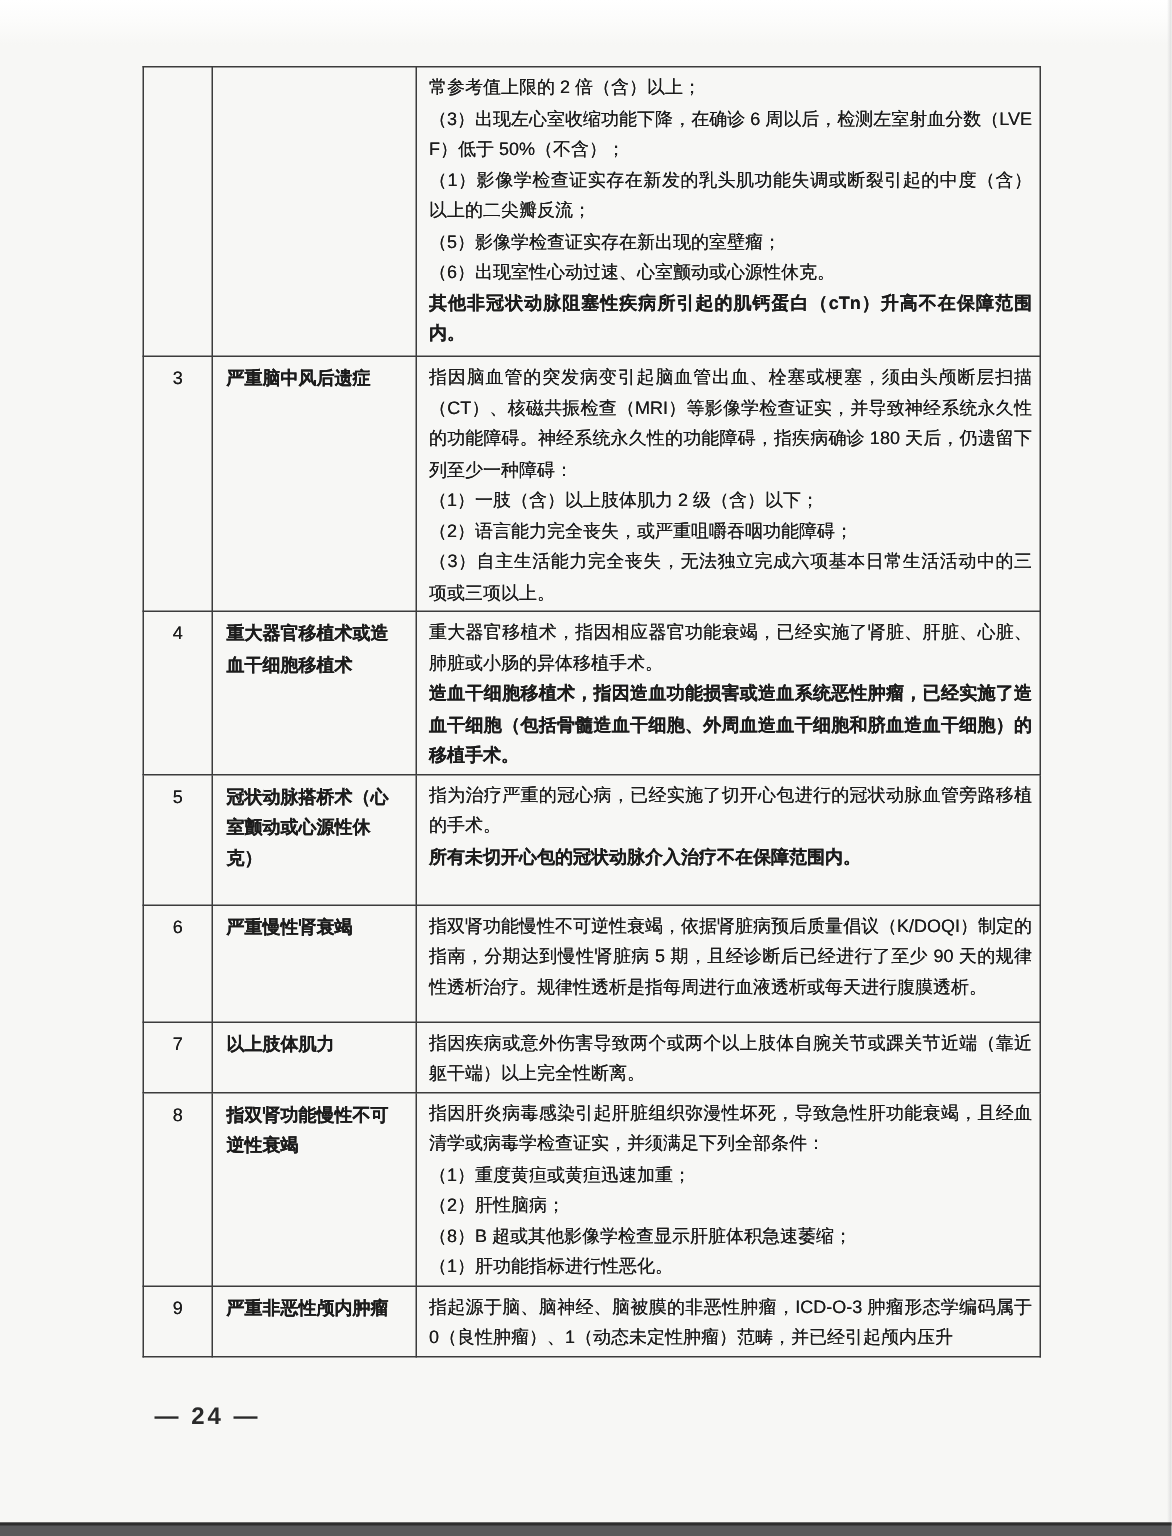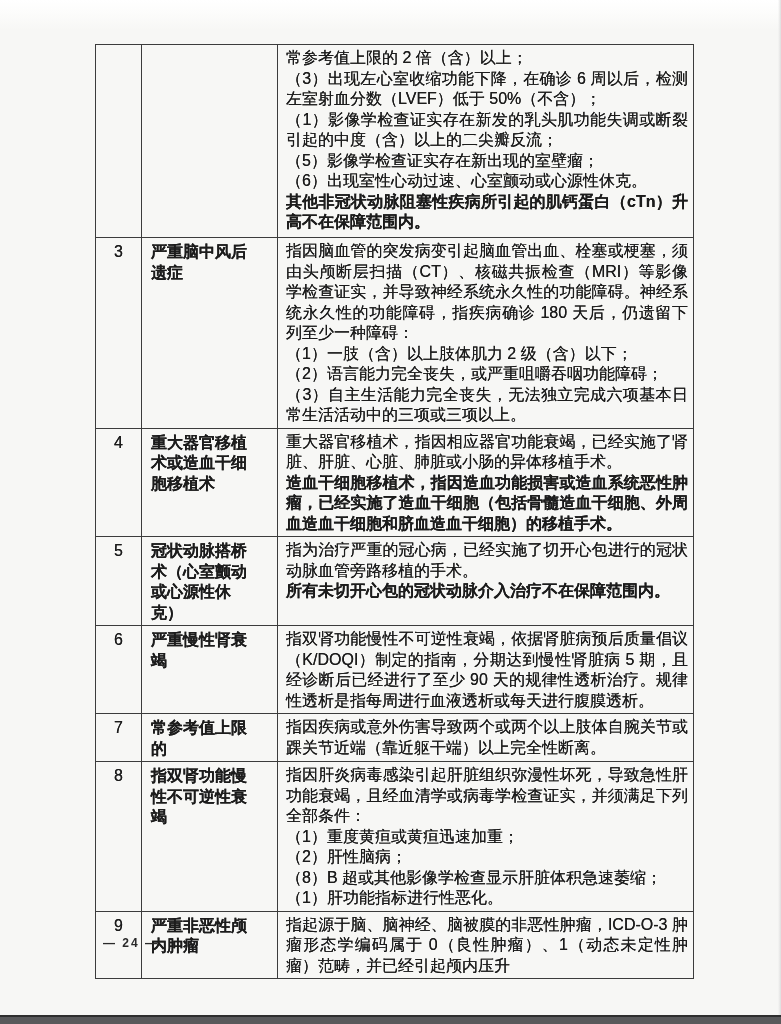--- a/index.html
+++ b/index.html
@@ -38,21 +38,21 @@
     position: absolute;
     left: 95px;
     top: 44px;
     width: 599px;
     border-collapse: collapse;
     table-layout: fixed;
   }
   table.doc-table td {
     border: 1.5px solid #3c3c3c;
     vertical-align: top;
-    font-size: 16px;
+    font-size: 12px;
     line-height: 20.5px;
     text-shadow: 0 0 0.4px #1c1c1c;
   }
   td.cell-num {
     width: 43px;
     text-align: center;
     padding-top: 4px;
   }
   td.cell-name {
     width: 110px;
@@ -78,21 +78,21 @@
   tbody tr:nth-child(3) { height: 103px; }
   tbody tr:nth-child(4) { height: 87px; }
   tbody tr:nth-child(5) { height: 78px; }
   tbody tr:nth-child(6) { height: 44px; }
   tbody tr:nth-child(7) { height: 121px; }
   tbody tr:nth-child(8) { height: 47px; }
   .page-number {
     position: absolute;
     left: 103px;
     top: 936px;
-    font-size: 12px;
+    font-size: 16px;
     font-weight: 700;
     letter-spacing: 2px;
     color: #2a2a2a;
   }
 </style>
 </head>
 <body>
 
 <div>
   <div class="page-top-edge"></div>
@@ -139,21 +139,21 @@
         </tr>
         <tr>
           <td class="cell-num">6</td>
           <td class="cell-name">严重慢性肾衰竭</td>
           <td class="cell-desc">
             <p>指双肾功能慢性不可逆性衰竭，依据肾脏病预后质量倡议（K/DOQI）制定的指南，分期达到慢性肾脏病 5 期，且经诊断后已经进行了至少 90 天的规律性透析治疗。规律性透析是指每周进行血液透析或每天进行腹膜透析。</p>
           </td>
         </tr>
         <tr>
           <td class="cell-num">7</td>
-          <td class="cell-name">常参考值上限的</td>
+          <td class="cell-name">以上肢体肌力</td>
           <td class="cell-desc">
             <p>指因疾病或意外伤害导致两个或两个以上肢体自腕关节或踝关节近端（靠近躯干端）以上完全性断离。</p>
           </td>
         </tr>
         <tr>
           <td class="cell-num">8</td>
           <td class="cell-name">指双肾功能慢性不可逆性衰竭</td>
           <td class="cell-desc">
             <p>指因肝炎病毒感染引起肝脏组织弥漫性坏死，导致急性肝功能衰竭，且经血清学或病毒学检查证实，并须满足下列全部条件：</p>
             <p>（1）重度黄疸或黄疸迅速加重；</p>

